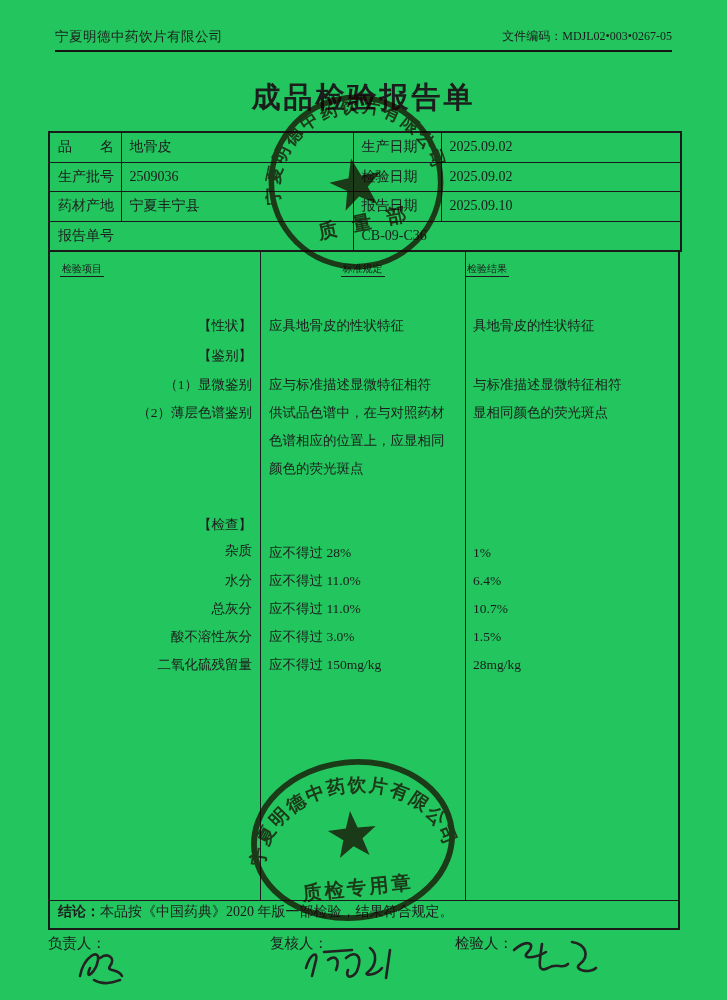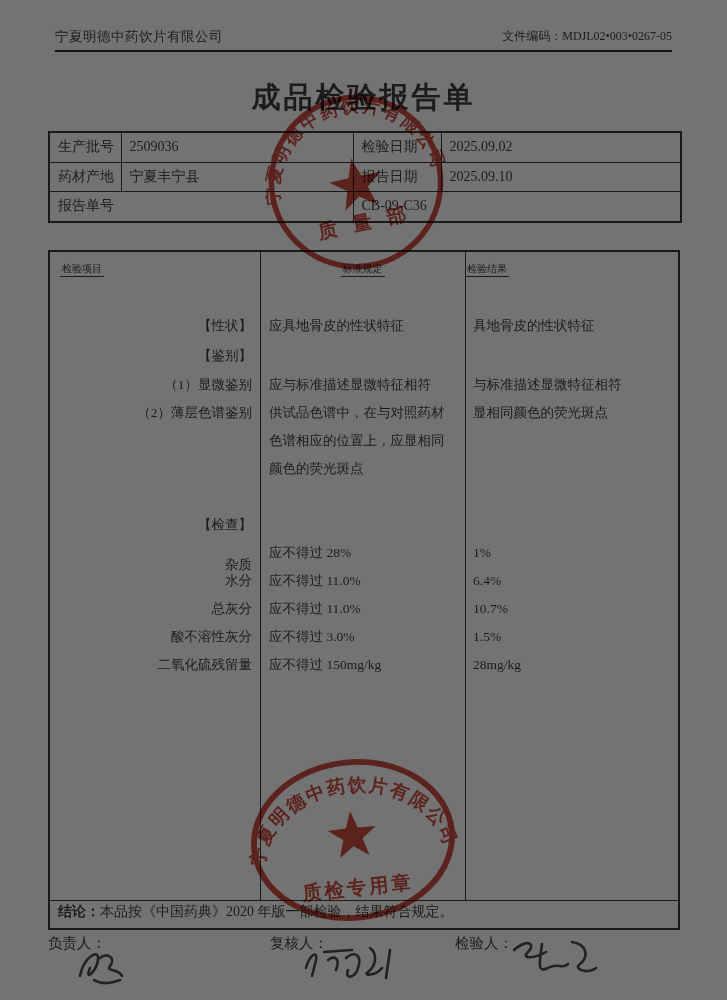--- a/index.html
+++ b/index.html
@@ -1,17 +1,17 @@
 <!DOCTYPE html>
 <html><head>
 <meta charset="utf-8">
 <style>
   html,body{margin:0;padding:0;background:#e8e8e8;}
   .page{
-    position:relative;width:727px;height:1000px;background:#737373;margin:0 auto;
+    position:relative;width:727px;height:1000px;background:#22c55e;margin:0 auto;
     font-family:"Liberation Serif","DejaVu Serif",serif;color:#1c1c1c;overflow:hidden;
   }
   
   .hdr-company{position:absolute;left:55px;top:28px;font-size:13.5px;letter-spacing:.5px;}
   .hdr-code{position:absolute;right:55px;top:28px;font-size:12px;}
   .hdr-rule{position:absolute;left:55px;top:50px;width:617px;height:2px;background:#141414;}
   .doc-title{position:absolute;left:0;top:78px;width:727px;text-align:center;margin:0;
     font-size:29px;font-weight:bold;letter-spacing:3px;}
   
   table.info{position:absolute;left:48px;top:131px;width:632px;border-collapse:collapse;
@@ -57,20 +57,26 @@
   <h1 class="doc-title">成品检验报告单</h1>
 
   <table class="info">
     <colgroup>
         <col style="width:72px">
         <col style="width:232px">
         <col style="width:88px">
         <col style="width:240px">
       </colgroup>
     <tbody>
+        <tr>
+      <td>品　　名</td>
+      <td class="val">地骨皮</td>
+      <td>生产日期</td>
+      <td class="val">2025.09.02</td>
+    </tr>
     <tr>
       <td>生产批号</td>
       <td class="val">2509036</td>
       <td>检验日期</td>
       <td class="val">2025.09.02</td>
     </tr>
     <tr>
       <td>药材产地</td>
       <td class="val">宁夏丰宁县</td>
       <td>报告日期</td>
@@ -100,21 +106,21 @@
     <div class="cell a" style="top:119px">（1）显微鉴别</div>
     <div class="cell b" style="top:119px">应与标准描述显微特征相符</div>
     <div class="cell c" style="top:119px">与标准描述显微特征相符</div>
 
     <div class="cell a" style="top:147px">（2）薄层色谱鉴别</div>
     <div class="cell b" style="top:147px">供试品色谱中，在与对照药材色谱相应的位置上，应显相同颜色的荧光斑点</div>
     <div class="cell c" style="top:147px">显相同颜色的荧光斑点</div>
 
     <div class="cell a" style="top:259px">【检查】</div>
 
-    <div class="cell a" style="top:299px">杂质</div>
+    <div class="cell a" style="top:285px">杂质</div>
     <div class="cell b" style="top:287px">应不得过 28%</div>
     <div class="cell c" style="top:287px">1%</div>
 
     <div class="cell a" style="top:315px">水分</div>
     <div class="cell b" style="top:315px">应不得过 11.0%</div>
     <div class="cell c" style="top:315px">6.4%</div>
 
     <div class="cell a" style="top:343px">总灰分</div>
     <div class="cell b" style="top:343px">应不得过 11.0%</div>
     <div class="cell c" style="top:343px">10.7%</div>

